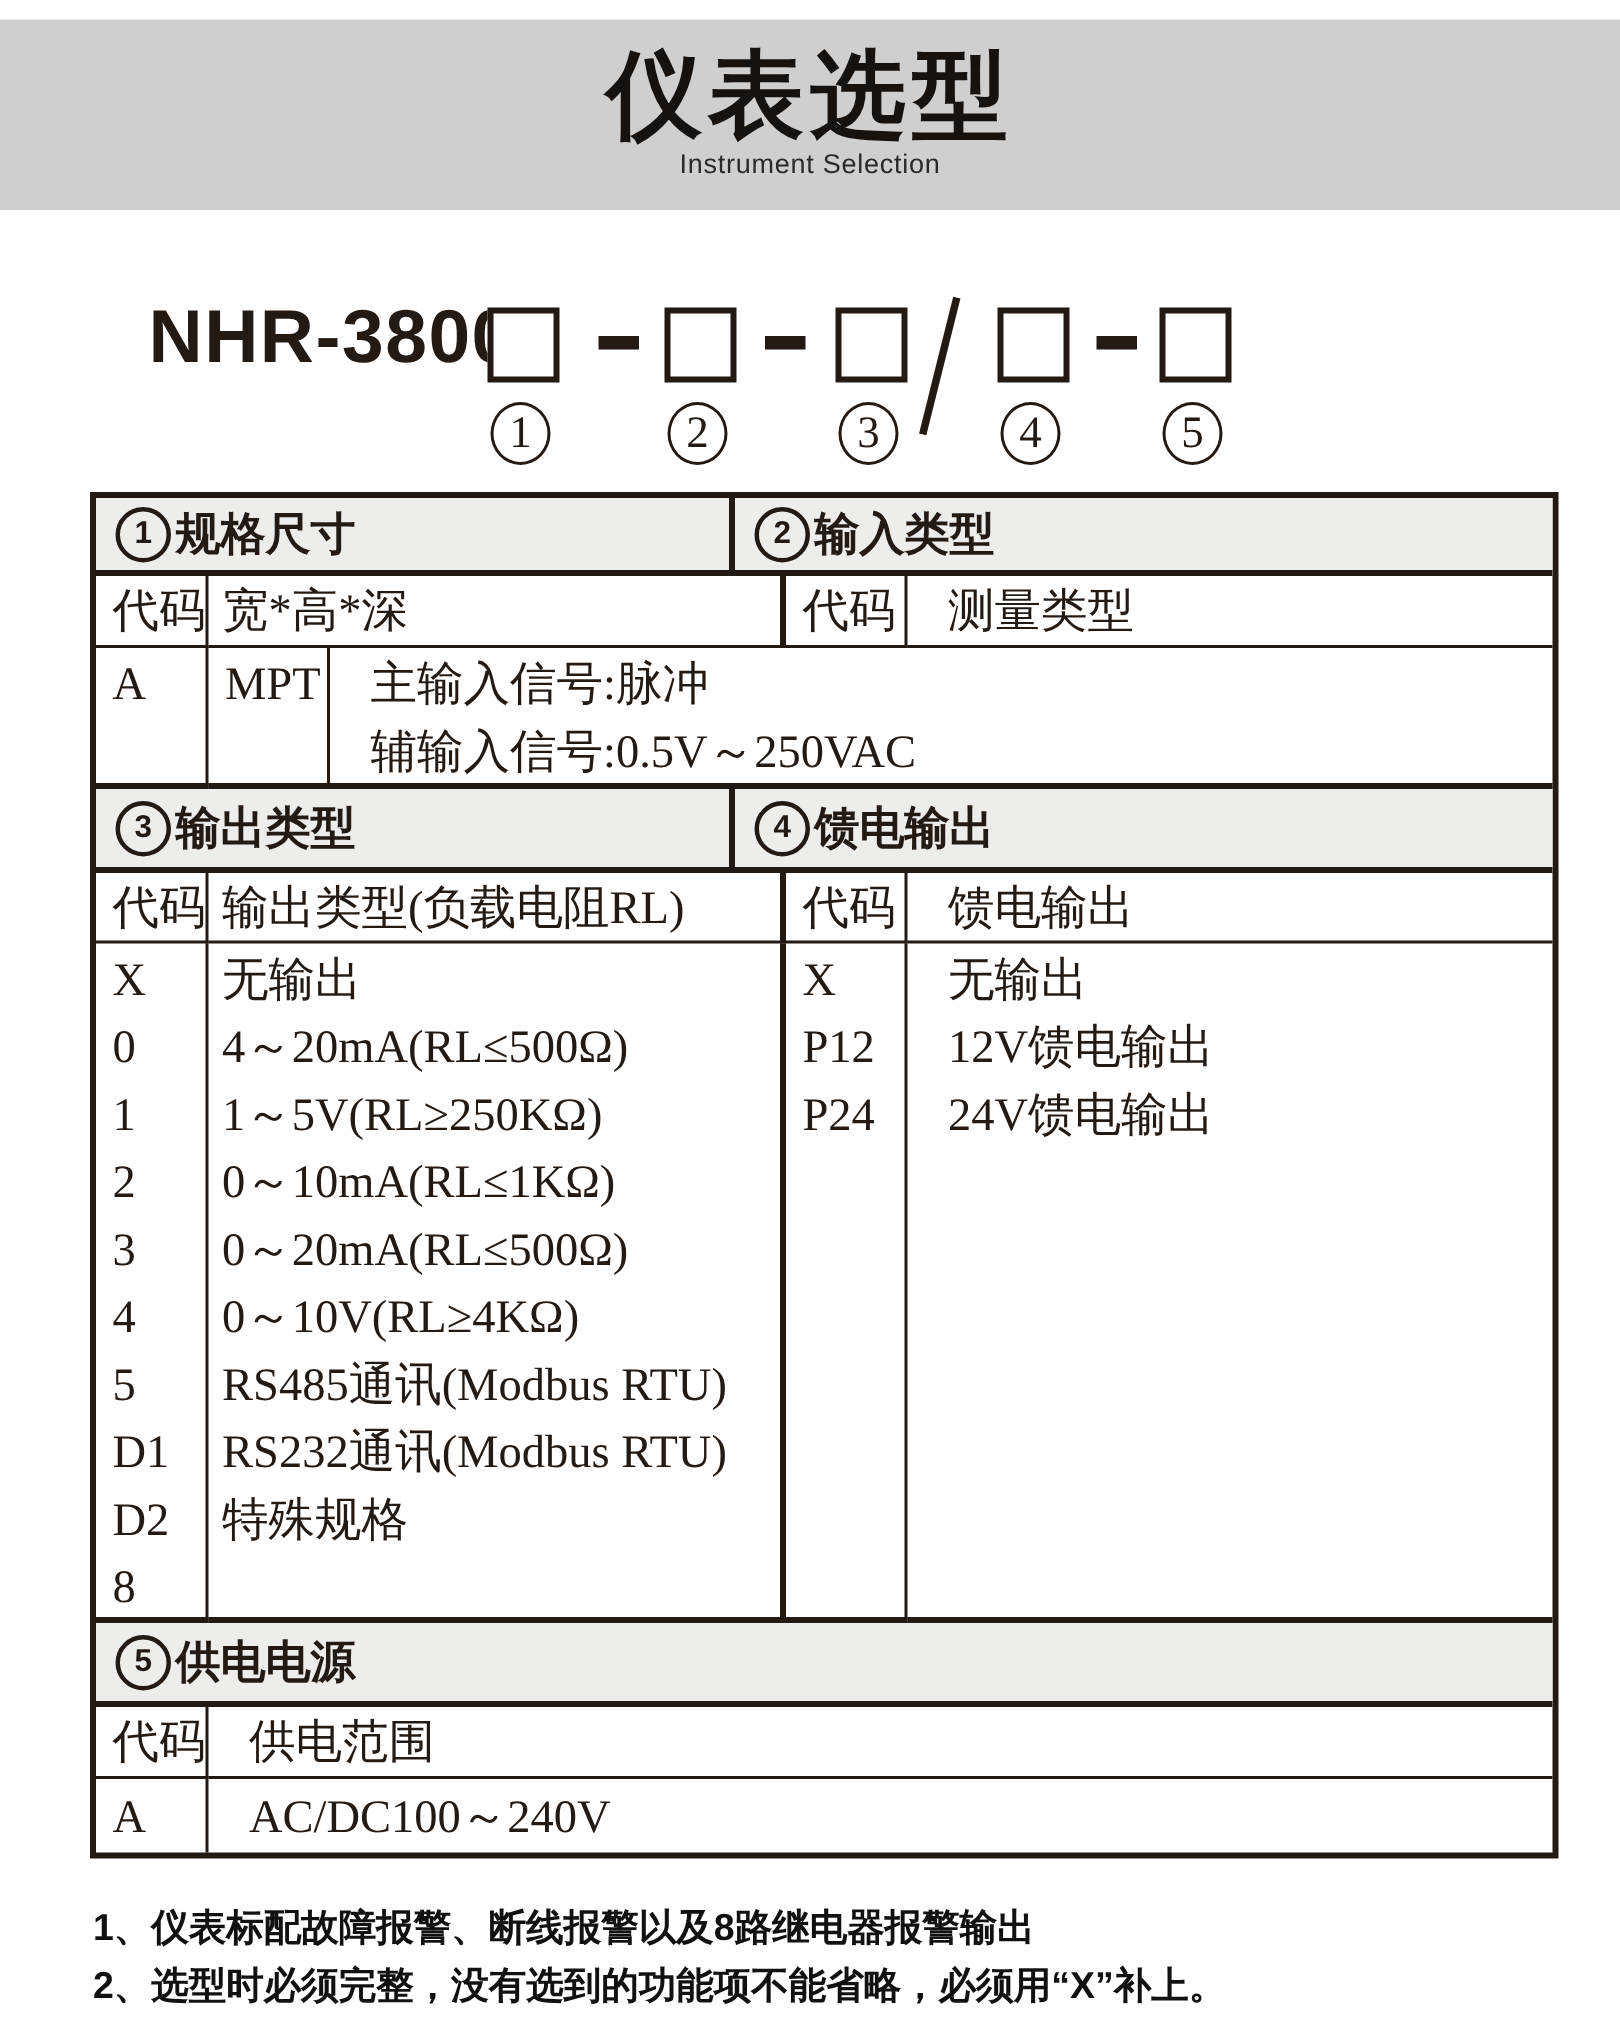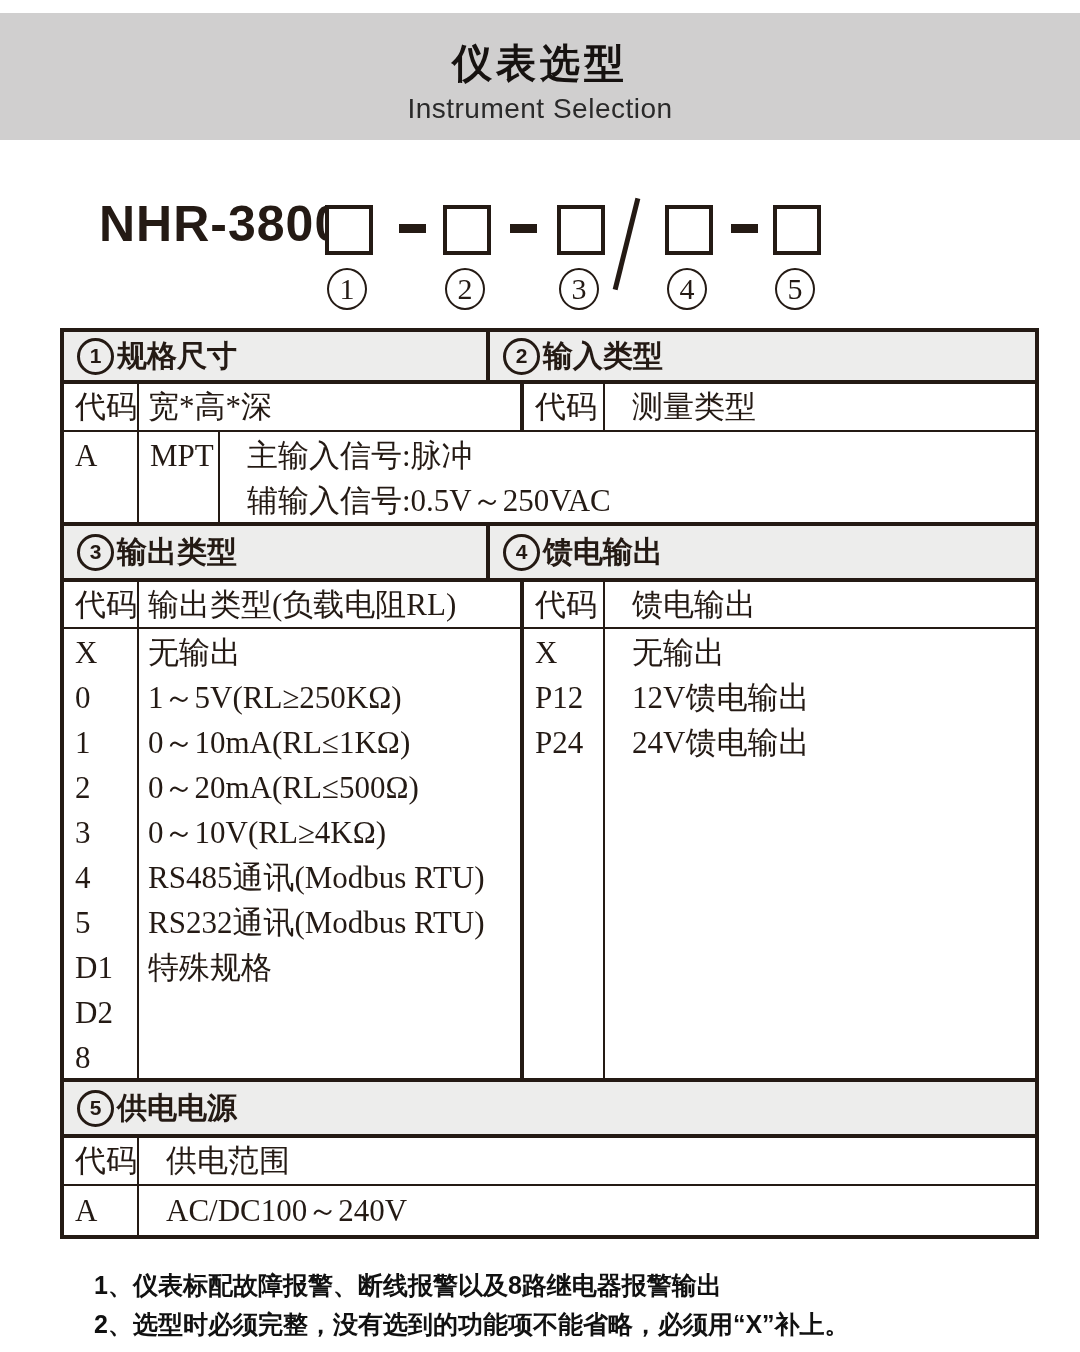--- a/index.html
+++ b/index.html
@@ -4,23 +4,23 @@
 <style>
   html,body{margin:0;padding:0;}
   body{
     width:1080px;height:1352px;position:relative;background:#ffffff;
     color:#241a14;font-family:"Liberation Sans","DejaVu Sans",sans-serif;
     overflow:hidden;
   }
   
   .banner{position:absolute;left:0;top:13px;width:1080px;height:127px;
     background:#d0cfcf;text-align:center;}
-  .banner-title{padding-top:20px;font-size:40px;font-weight:bold;
+  .banner-title{padding-top:20px;font-size:64px;font-weight:bold;
     letter-spacing:4px;color:#161210;line-height:60px;}
-  .banner-sub{font-size:28px;color:#2a2a2a;line-height:26px;margin-top:3px;
+  .banner-sub{font-size:18px;color:#2a2a2a;line-height:26px;margin-top:3px;
     letter-spacing:0.5px;}
   
   .model{position:absolute;left:0;top:195px;width:1080px;height:128px;}
   .model-prefix{position:absolute;left:99px;top:2px;font-size:50px;
     font-weight:600;letter-spacing:1px;line-height:54px;color:#241a14;}
   .code-box{position:absolute;top:10px;width:40px;height:42px;
     border:4px solid #241a14;background:#fff;}
   .dash-sep{position:absolute;top:29px;width:27px;height:9px;background:#241a14;}
   .slash-sep{position:absolute;left:624px;top:2px;width:5px;height:94px;
     background:#241a14;transform:rotate(14deg);}
@@ -48,21 +48,21 @@
   .c-code2{width:81px;padding-left:11px;flex:none;}
   .c-desc2{flex:1;padding-left:27px;}
   .top-align{align-items:flex-start;}
   .stack{display:block;padding-top:1px;}
   .stack div{line-height:45px;height:45px;white-space:nowrap;}
   .two-line div{line-height:45px;white-space:nowrap;}
   
   .notes{position:absolute;left:62px;top:1266px;display:flex;
     font-size:25px;font-weight:600;color:#111;}
   .notes-label{flex:none;line-height:39px;}
-  .notes-items div{line-height:39px;white-space:nowrap;margin-left:32px;}
+  .notes-items div{line-height:39px;white-space:nowrap;}
 </style>
 </head>
 <body>
 
 <div class="banner">
   <div class="banner-title">仪表选型</div>
   <div class="banner-sub">Instrument Selection</div>
 </div>
 
 <div class="model">
@@ -145,20 +145,21 @@
         <div>4</div>
         <div>5</div>
         <div>D1</div>
         <div>D2</div>
         <div>8</div>
       </div>
     </div>
     <div class="td c-desc br4 bb4 top-align">
       <div class="stack">
         <div>无输出</div>
+        <div>4～20mA(RL≤500Ω)</div>
         <div>1～5V(RL≥250KΩ)</div>
         <div>0～10mA(RL≤1KΩ)</div>
         <div>0～20mA(RL≤500Ω)</div>
         <div>0～10V(RL≥4KΩ)</div>
         <div>RS485通讯(Modbus RTU)</div>
         <div>RS232通讯(Modbus RTU)</div>
         <div>特殊规格</div>
       </div>
     </div>
     <div class="td c-code2 br2 bb4 top-align">

